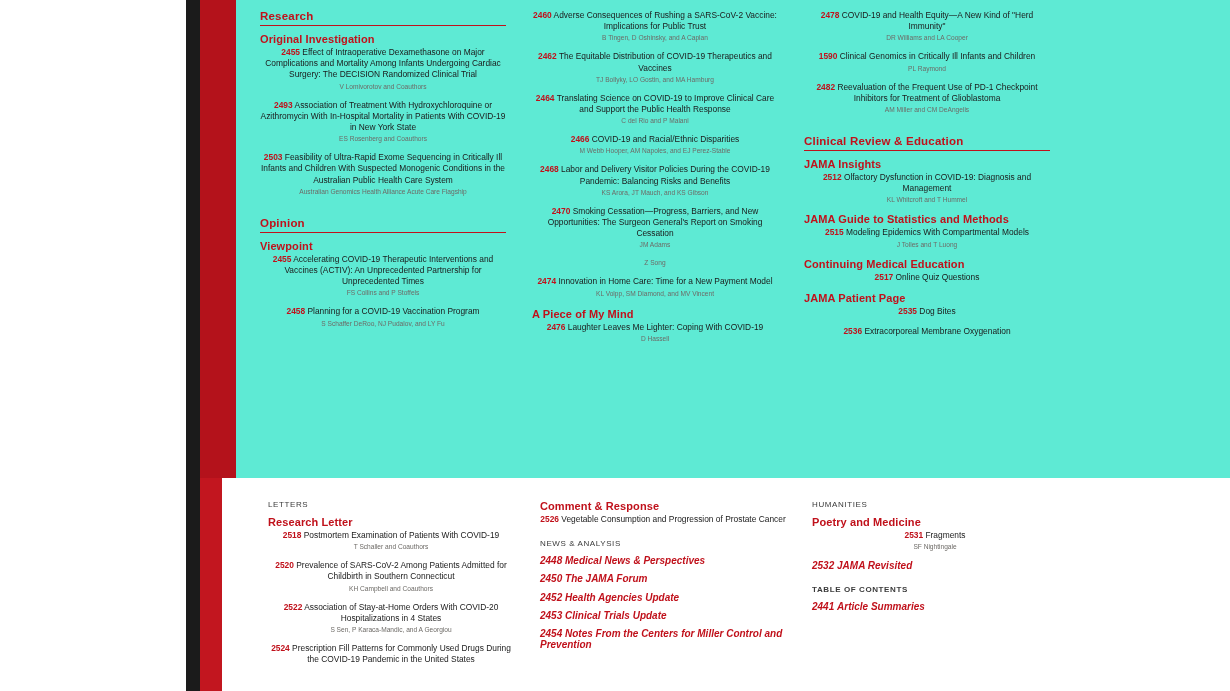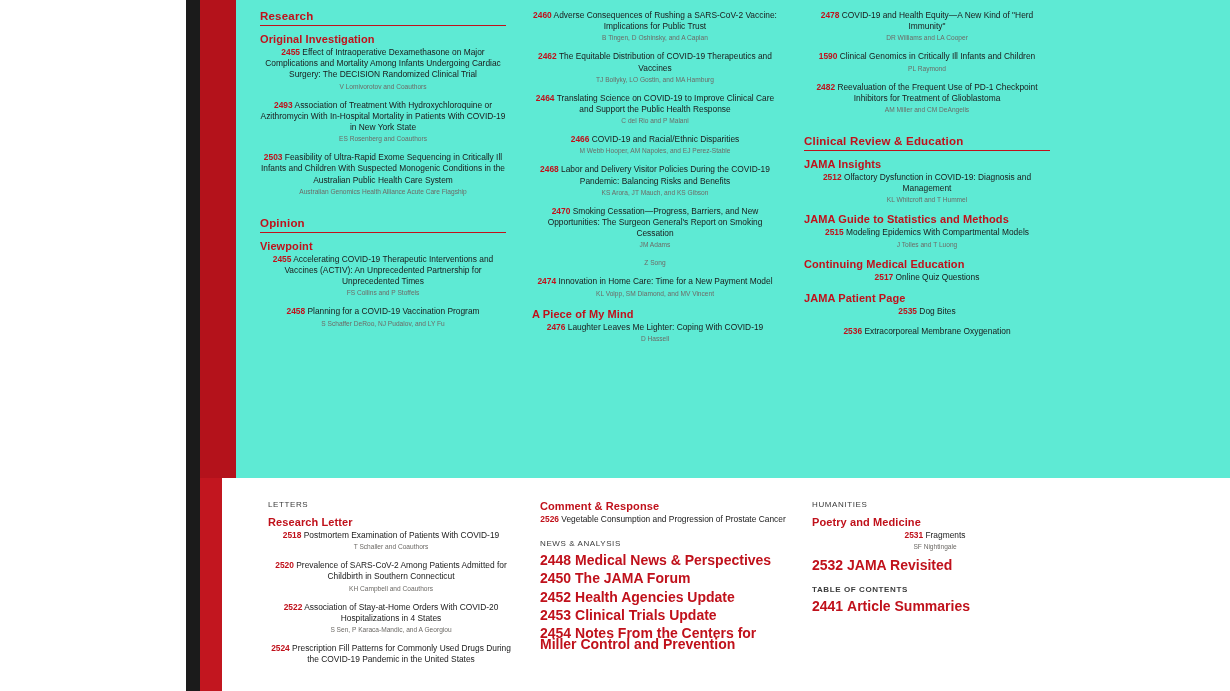--- a/index.html
+++ b/index.html
@@ -52,21 +52,21 @@
     font-size:8.4px;line-height:11.2px;color:#1a1a1a;
   }
   .pg{color:#c0111b;font-weight:bold;}
   .auth{
     font-size:6.6px;line-height:9px;color:#6d6a66;margin-top:1px;
   }
   .plain-head{
     font-size:8px;color:#3a3a3a;letter-spacing:.6px;margin-bottom:7px;
   }
   .simple-entry{
-    font-size:14px;line-height:11.2px;color:#1a1a1a;margin-bottom:7px;
+    font-size:10px;line-height:11.2px;color:#1a1a1a;margin-bottom:7px;font-style:italic;
   }
   .gap{height:12px;}
 </style>
 </head>
 <body>
 
 <div class="page">
 
   <div class="gutter-dark"></div>
   <div class="gutter-red"></div>

